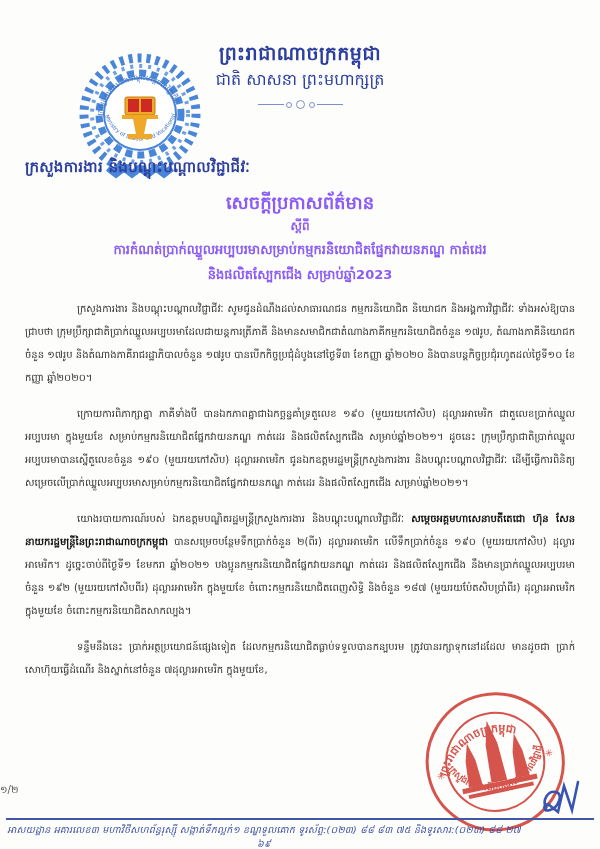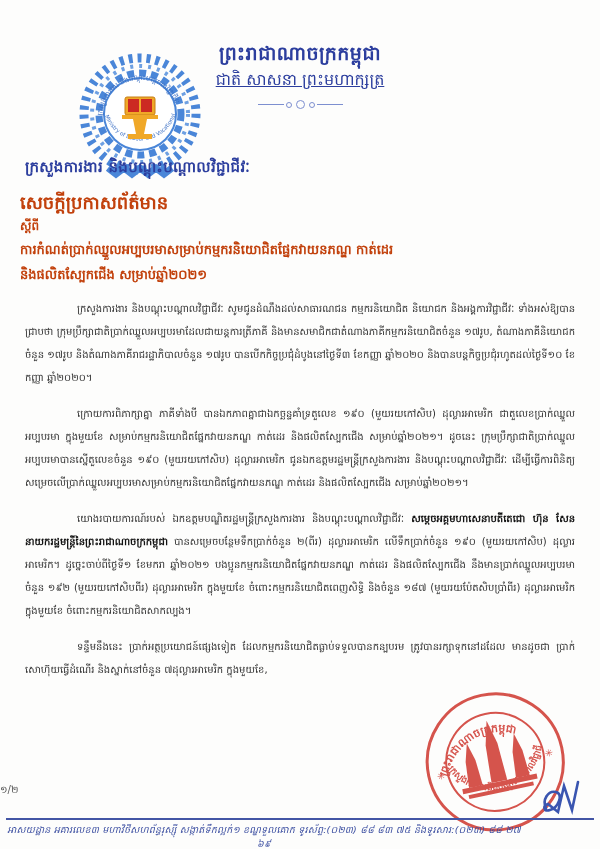--- a/index.html
+++ b/index.html
@@ -12,31 +12,31 @@
     position:relative;width:600px;height:849px;overflow:hidden;
     background:#fdfdfc;
   }
   
   .logo{position:absolute;left:70px;top:52px;width:140px;height:134px;}
   .kingdom-block{
     position:absolute;left:175px;top:40px;width:250px;text-align:center;
     color:#2c3e9e;
   }
   .kingdom-title{font-size:19px;font-weight:bold;letter-spacing:.5px;line-height:26px;}
-  .kingdom-motto{font-size:16px;line-height:24px;margin-top:2px;text-decoration:underline;}
+  .kingdom-motto{font-size:16px;line-height:24px;margin-top:2px;}
   .divider{display:flex;align-items:center;justify-content:center;margin-top:8px;}
   .divider .bar{width:26px;height:1px;background:#7d8fd0;}
   .divider .knot{width:7px;height:7px;border:1px solid #7d8fd0;border-radius:50%;margin:0 2px;background:#fdfdfc;}
   .divider .knot.small{width:4px;height:4px;}
   .ministry-line{
     position:absolute;left:25px;top:157px;
     color:#2c3e9e;font-size:15px;font-weight:bold;letter-spacing:.3px;
   }
   
-  .title-block{position:absolute;left:20px;top:191px;width:560px;color:#c2410c;}
+  .title-block{position:absolute;left:20px;top:191px;width:560px;text-align:center;color:#8b5cf6;}
   .title-main{font-size:18px;font-weight:bold;line-height:24px;}
   .title-sub{font-size:12px;font-weight:bold;line-height:22px;}
   .title-line{font-size:13px;font-weight:bold;line-height:25px;}
   
   .body-text{
     position:absolute;left:25px;top:297px;width:550px;
     color:#2e2e2e;font-size:10px;line-height:23px;text-align:justify;
   }
   .body-text p{margin:0 0 13px 0;text-indent:52px;}
   .bold-name{font-weight:bold;color:#111;}
@@ -108,21 +108,21 @@
       <span class="bar"></span>
     </div>
   </div>
 
   <div class="ministry-line">ក្រសួងការងារ និងបណ្តុះបណ្តាលវិជ្ជាជីវៈ</div>
 
   <div class="title-block">
     <div class="title-main">សេចក្តីប្រកាសព័ត៌មាន</div>
     <div class="title-sub">ស្តីពី</div>
     <div class="title-line">ការកំណត់ប្រាក់ឈ្នួលអប្បបរមាសម្រាប់កម្មករនិយោជិតផ្នែកវាយនភណ្ឌ កាត់ដេរ</div>
-    <div class="title-line">និងផលិតស្បែកជើង សម្រាប់ឆ្នាំ២០២១</div>
+    <div class="title-line">និងផលិតស្បែកជើង សម្រាប់ឆ្នាំ2023</div>
   </div>
 
   <div class="body-text">
     <p>ក្រសួងការងារ និងបណ្តុះបណ្តាលវិជ្ជាជីវៈ សូមជូនដំណឹងដល់សាធារណជន កម្មករនិយោជិត និយោជក និងអង្គការវិជ្ជាជីវៈ ទាំងអស់ឱ្យបានជ្រាបថា ក្រុមប្រឹក្សាជាតិប្រាក់ឈ្នួលអប្បបរមាដែលជាយន្តការត្រីភាគី និងមានសមាជិកជាតំណាងភាគីកម្មករនិយោជិតចំនួន ១៧រូប, តំណាងភាគីនិយោជកចំនួន ១៧រូប និងតំណាងភាគីរាជរដ្ឋាភិបាលចំនួន ១៧រូប បានបើកកិច្ចប្រជុំដំបូងនៅថ្ងៃទី៣ ខែកញ្ញា ឆ្នាំ២០២០ និងបានបន្តកិច្ចប្រជុំរហូតដល់ថ្ងៃទី១០ ខែកញ្ញា ឆ្នាំ២០២០។</p>
     <p>ក្រោយការពិភាក្សាគ្នា ភាគីទាំងបី បានឯកភាពគ្នាជាឯកច្ឆន្ទគាំទ្រតួលេខ ១៩០ (មួយរយកៅសិប) ដុល្លារអាមេរិក ជាតួលេខប្រាក់ឈ្នួលអប្បបរមា ក្នុងមួយខែ សម្រាប់កម្មករនិយោជិតផ្នែកវាយនភណ្ឌ កាត់ដេរ និងផលិតស្បែកជើង សម្រាប់ឆ្នាំ២០២១។ ដូចនេះ ក្រុមប្រឹក្សាជាតិប្រាក់ឈ្នួលអប្បបរមាបានស្នើតួលេខចំនួន ១៩០ (មួយរយកៅសិប) ដុល្លារអាមេរិក ជូនឯកឧត្តមរដ្ឋមន្ត្រីក្រសួងការងារ និងបណ្តុះបណ្តាលវិជ្ជាជីវៈ ដើម្បីធ្វើការពិនិត្យសម្រេចលើប្រាក់ឈ្នួលអប្បបរមាសម្រាប់កម្មករនិយោជិតផ្នែកវាយនភណ្ឌ កាត់ដេរ និងផលិតស្បែកជើង សម្រាប់ឆ្នាំ២០២១។</p>
     <p><span>យោងរបាយការណ៍របស់ ឯកឧត្តមបណ្ឌិតរដ្ឋមន្ត្រីក្រសួងការងារ និងបណ្តុះបណ្តាលវិជ្ជាជីវៈ </span><span class="bold-name">សម្តេចអគ្គមហាសេនាបតីតេជោ ហ៊ុន សែន នាយករដ្ឋមន្ត្រីនៃព្រះរាជាណាចក្រកម្ពុជា</span><span> បានសម្រេចបន្ថែមទឹកប្រាក់ចំនួន ២(ពីរ) ដុល្លារអាមេរិក លើទឹកប្រាក់ចំនួន ១៩០ (មួយរយកៅសិប) ដុល្លារអាមេរិក។ ដូច្នេះចាប់ពីថ្ងៃទី១ ខែមករា ឆ្នាំ២០២១ បងប្អូនកម្មករនិយោជិតផ្នែកវាយនភណ្ឌ កាត់ដេរ និងផលិតស្បែកជើង នឹងមានប្រាក់ឈ្នួលអប្បបរមាចំនួន ១៩២ (មួយរយកៅសិបពីរ) ដុល្លារអាមេរិក ក្នុងមួយខែ ចំពោះកម្មករនិយោជិតពេញសិទ្ធិ និងចំនួន ១៨៧ (មួយរយប៉ែតសិបប្រាំពីរ) ដុល្លារអាមេរិក ក្នុងមួយខែ ចំពោះកម្មករនិយោជិតសាកល្បង។</span></p>
     <p>ទន្ទឹមនឹងនេះ ប្រាក់អត្ថប្រយោជន៍ផ្សេងទៀត ដែលកម្មករនិយោជិតធ្លាប់ទទួលបានកន្បបរម ត្រូវបានរក្សាទុកនៅដដែល មានដូចជា ប្រាក់សោហ៊ុយធ្វើដំណើរ និងស្នាក់នៅចំនួន ៧ដុល្លារអាមេរិក ក្នុងមួយខែ,</p>
   </div>
 
   <div class="page-number">១/២</div>

